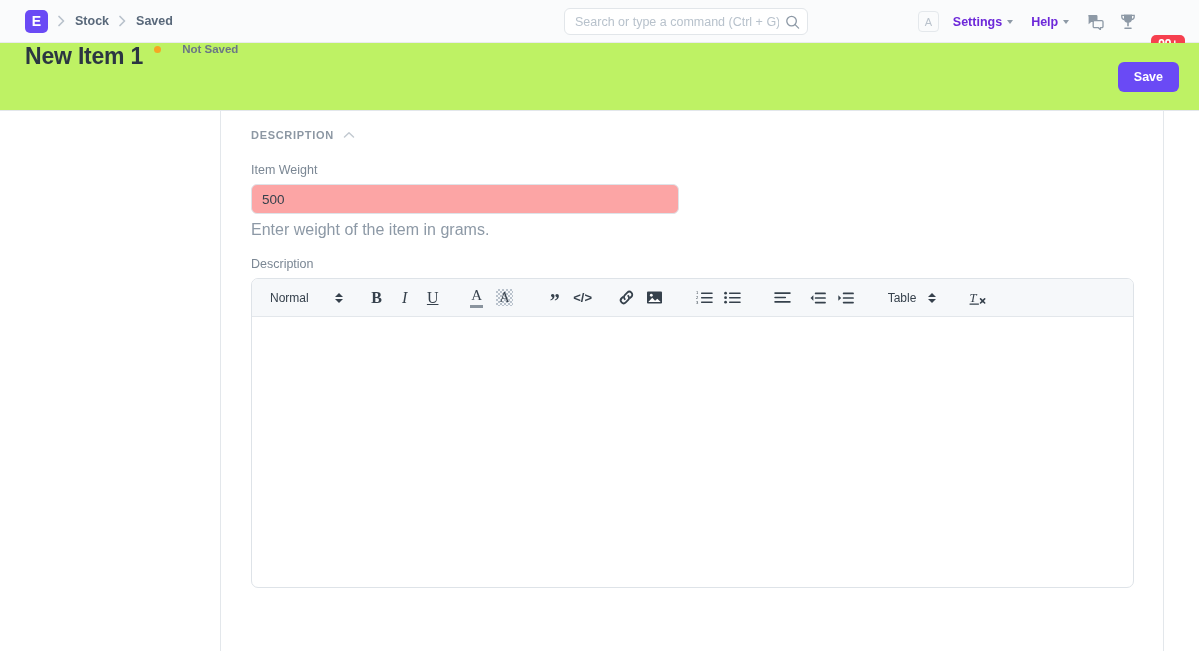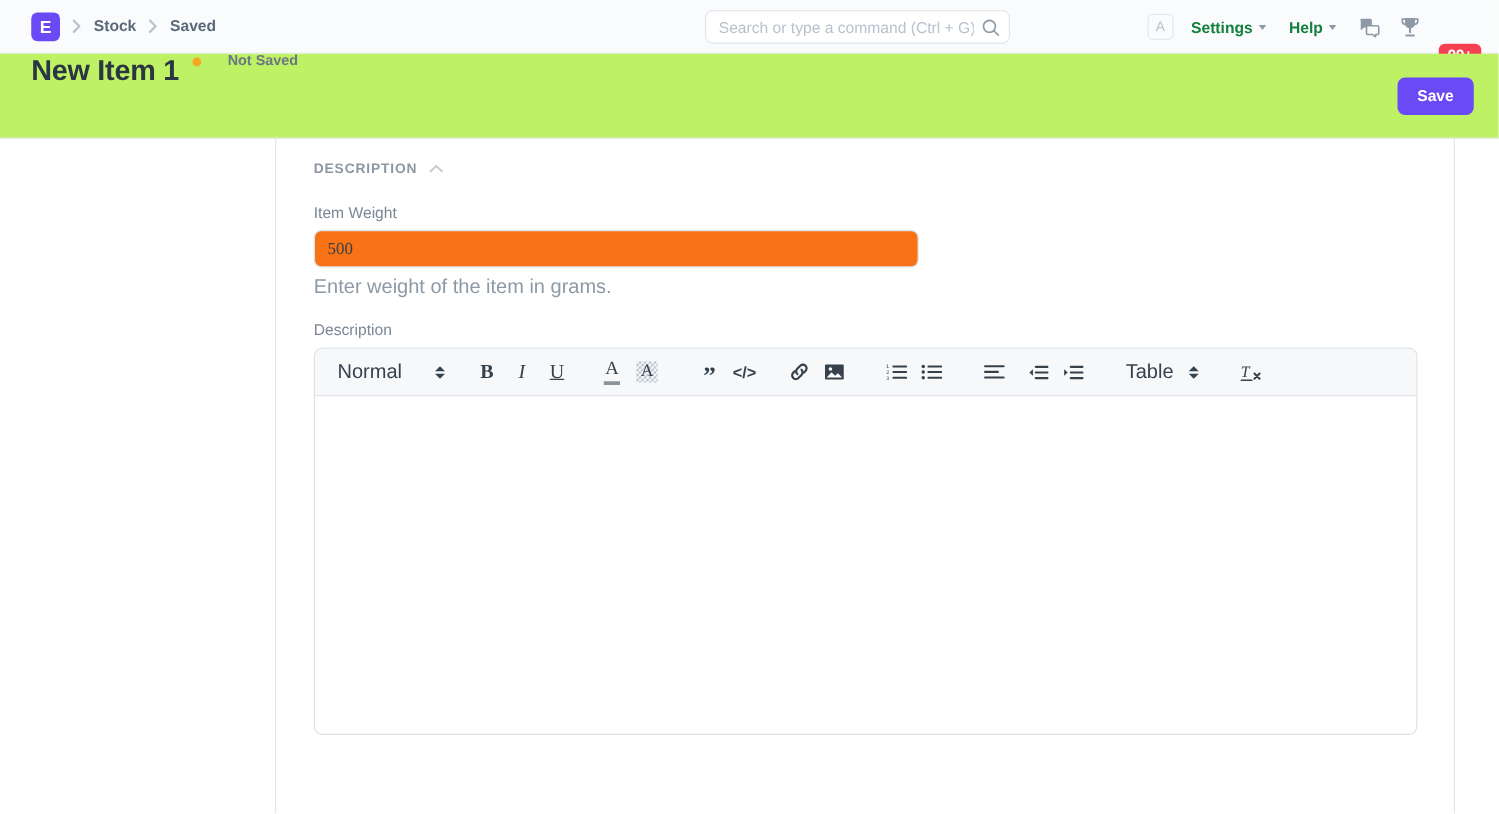--- a/index.html
+++ b/index.html
@@ -89,21 +89,21 @@
     border: 1px solid #e4e8ec;
     border-radius: 4px;
     display: flex; align-items: center; justify-content: center;
     font-size: 11px;
     color: #b9c2cc;
     margin-right: 14px;
   }
   .nav-link {
     font-size: 12.5px;
     font-weight: bold;
-    color: #15803d;
+    color: #6d28d9;
     display: flex;
     align-items: center;
     gap: 5px;
     margin-right: 18px;
     cursor: pointer;
     white-space: nowrap;
   }
   .caret {
     width: 0; height: 0;
     border-left: 3.5px solid transparent;
@@ -215,29 +215,29 @@
     align-items: center;
   }
 
   .field { margin-bottom: 18px; }
   .field-label {
     font-size: 12.5px;
     color: #7b8794;
     margin-bottom: 7px;
   }
   .text-input {
-    width: 484px;
+    width: 428px;
     height: 30px;
     border: 1px solid #dee3e8;
     border-radius: 6px;
-    font-family: Liberation Serif, serif;
+    font-family: Liberation Sans, sans-serif;
     font-size: 13.5px;
     color: #36414c;
     padding: 0 10px;
-    background: #f97316;
+    background: #fca5a5;
     outline: none;
   }
   .field-help {
     font-size: 16px;
     color: #8d99a6;
     margin-top: 7px;
   }
 
   
   .editor {
@@ -254,21 +254,21 @@
     height: 38px;
     display: flex;
     align-items: center;
     padding: 0 12px;
     gap: 0;
   }
   .tb-select {
     display: flex;
     align-items: center;
     gap: 26px;
-    font-size: 16px;
+    font-size: 12px;
     color: #36414c;
     padding: 0 6px;
     cursor: pointer;
     margin-right: 14px;
   }
   .tb-select.table-sel { gap: 12px; margin-right: 0; }
   .updown {
     display: flex;
     flex-direction: column;
     align-items: center;

